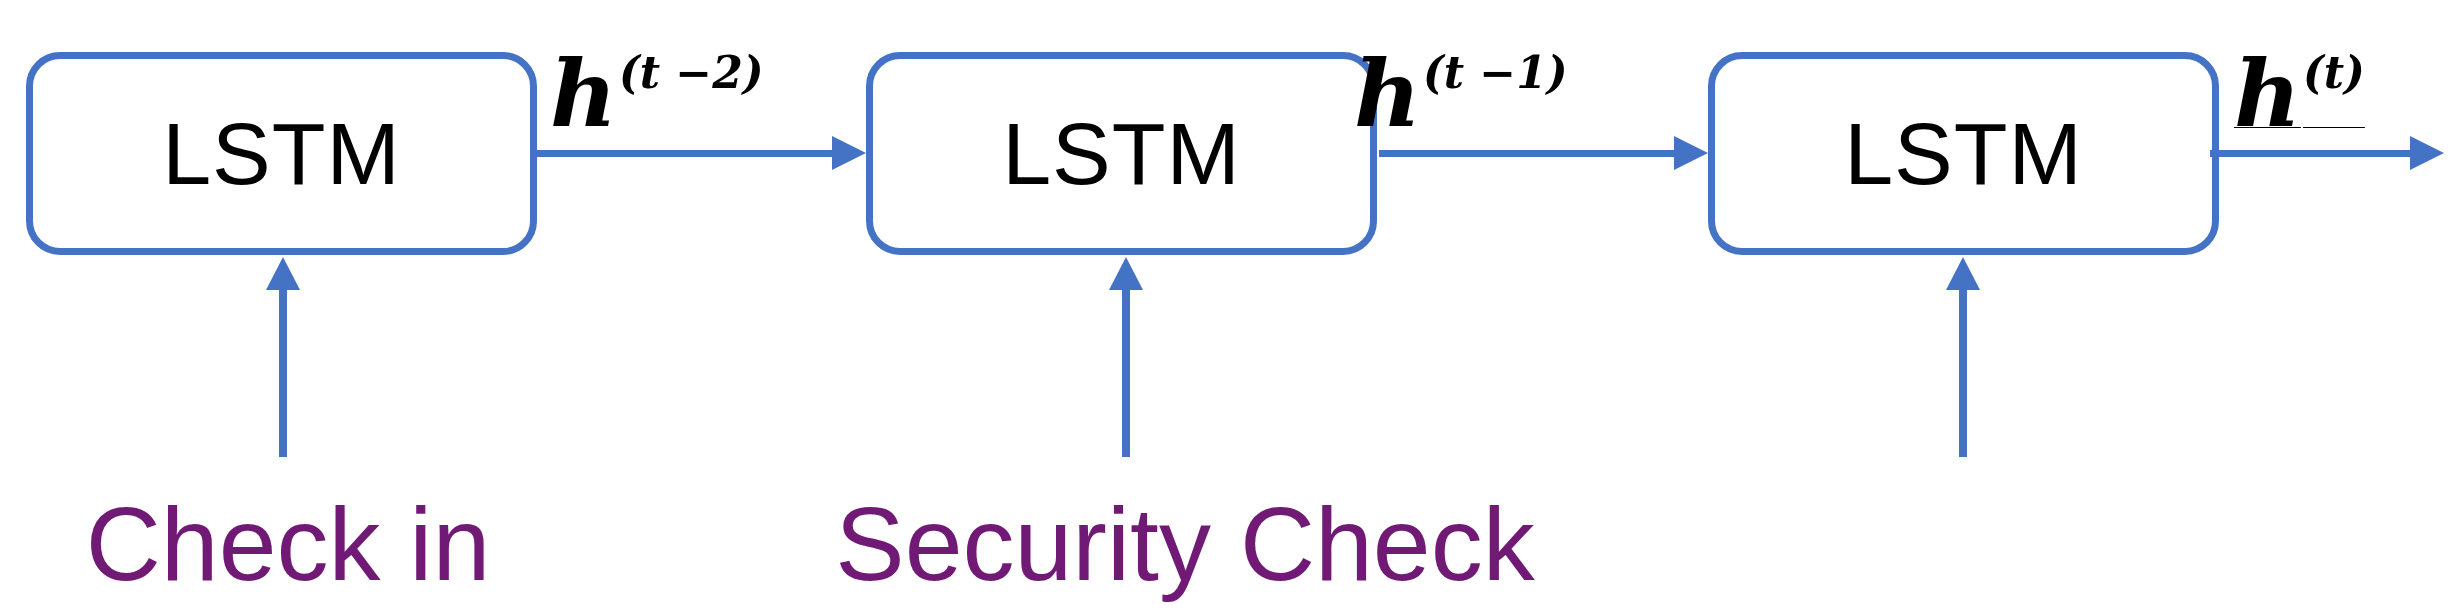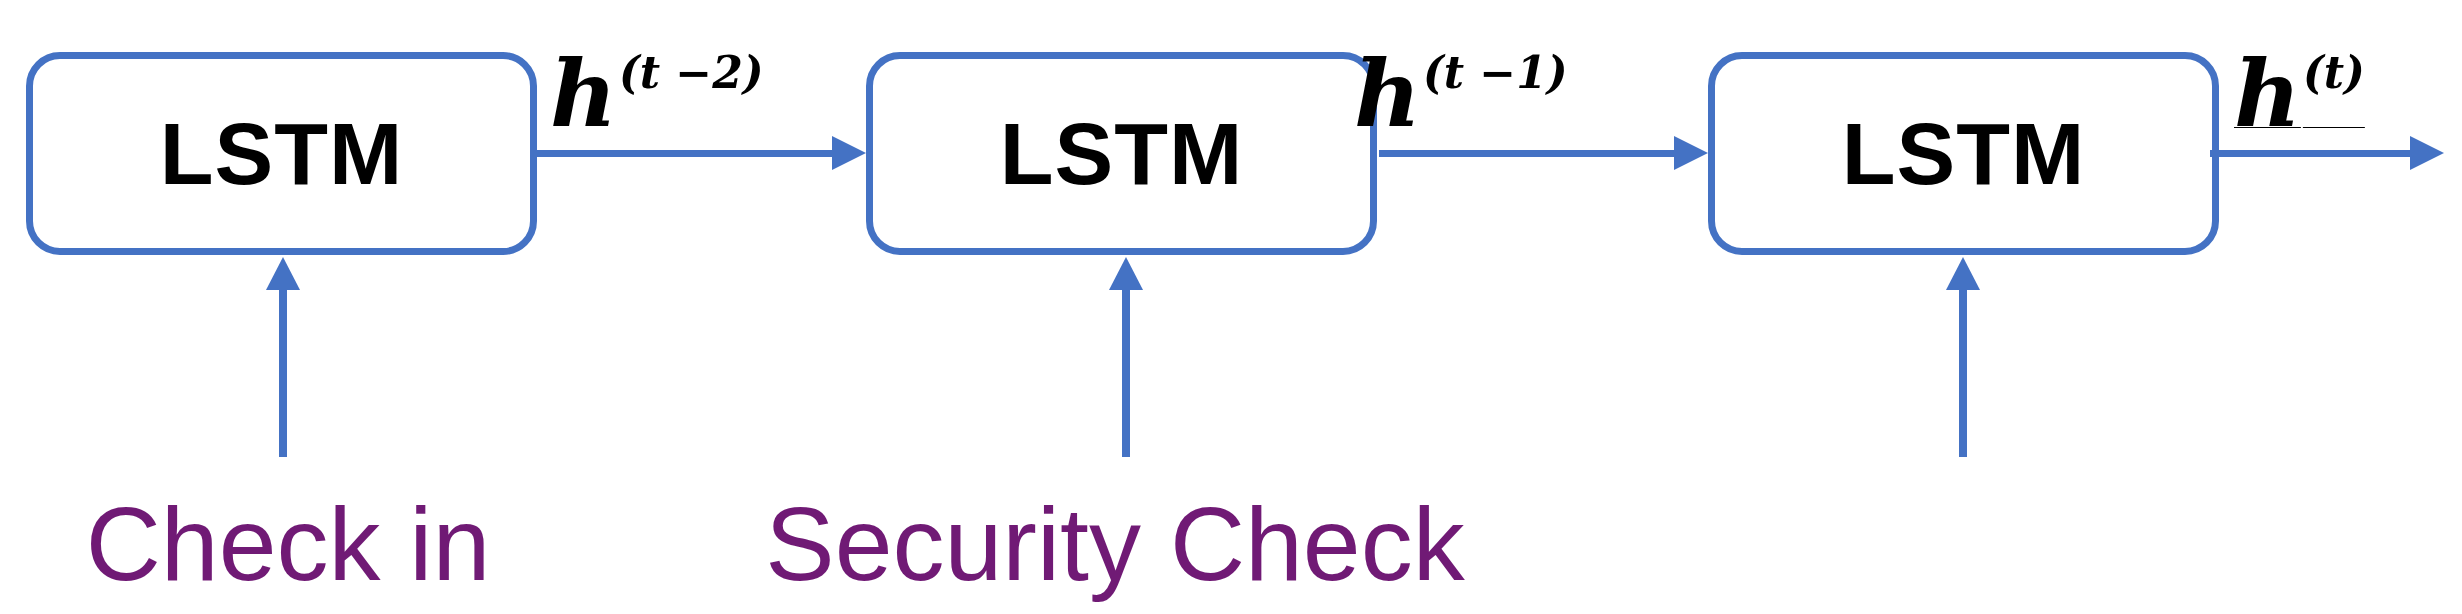--- a/index.html
+++ b/index.html
@@ -26,21 +26,20 @@
     background: #ffffff;
     display: flex;
     align-items: center;
     justify-content: center;
   }
   .box-label {
     font-size: 88px;
     color: #000000;
     line-height: 1;
     letter-spacing: 1px;
-    font-weight: bold;
   }
   .h-shaft {
     position: absolute;
     top: 150px;
     height: 7px;
     background: var(--accent, #4472C4);
   }
   .h-head {
     position: absolute;
     top: 136px;
@@ -133,15 +132,15 @@
   <div class="v-head" style="left:266px;"></div>
   <div class="v-shaft" style="left:279px;"></div>
 
   <div class="v-head" style="left:1109px;"></div>
   <div class="v-shaft" style="left:1122px;"></div>
 
   <div class="v-head" style="left:1946px;"></div>
   <div class="v-shaft" style="left:1959px;"></div>
 
   <div class="input-label" style="left:288px;">Check in</div>
-  <div class="input-label" style="left:1115px;">Security Check</div>
+  <div class="input-label" style="left:1185px;">Security Check</div>
 
 </div>
 
 </body></html>

